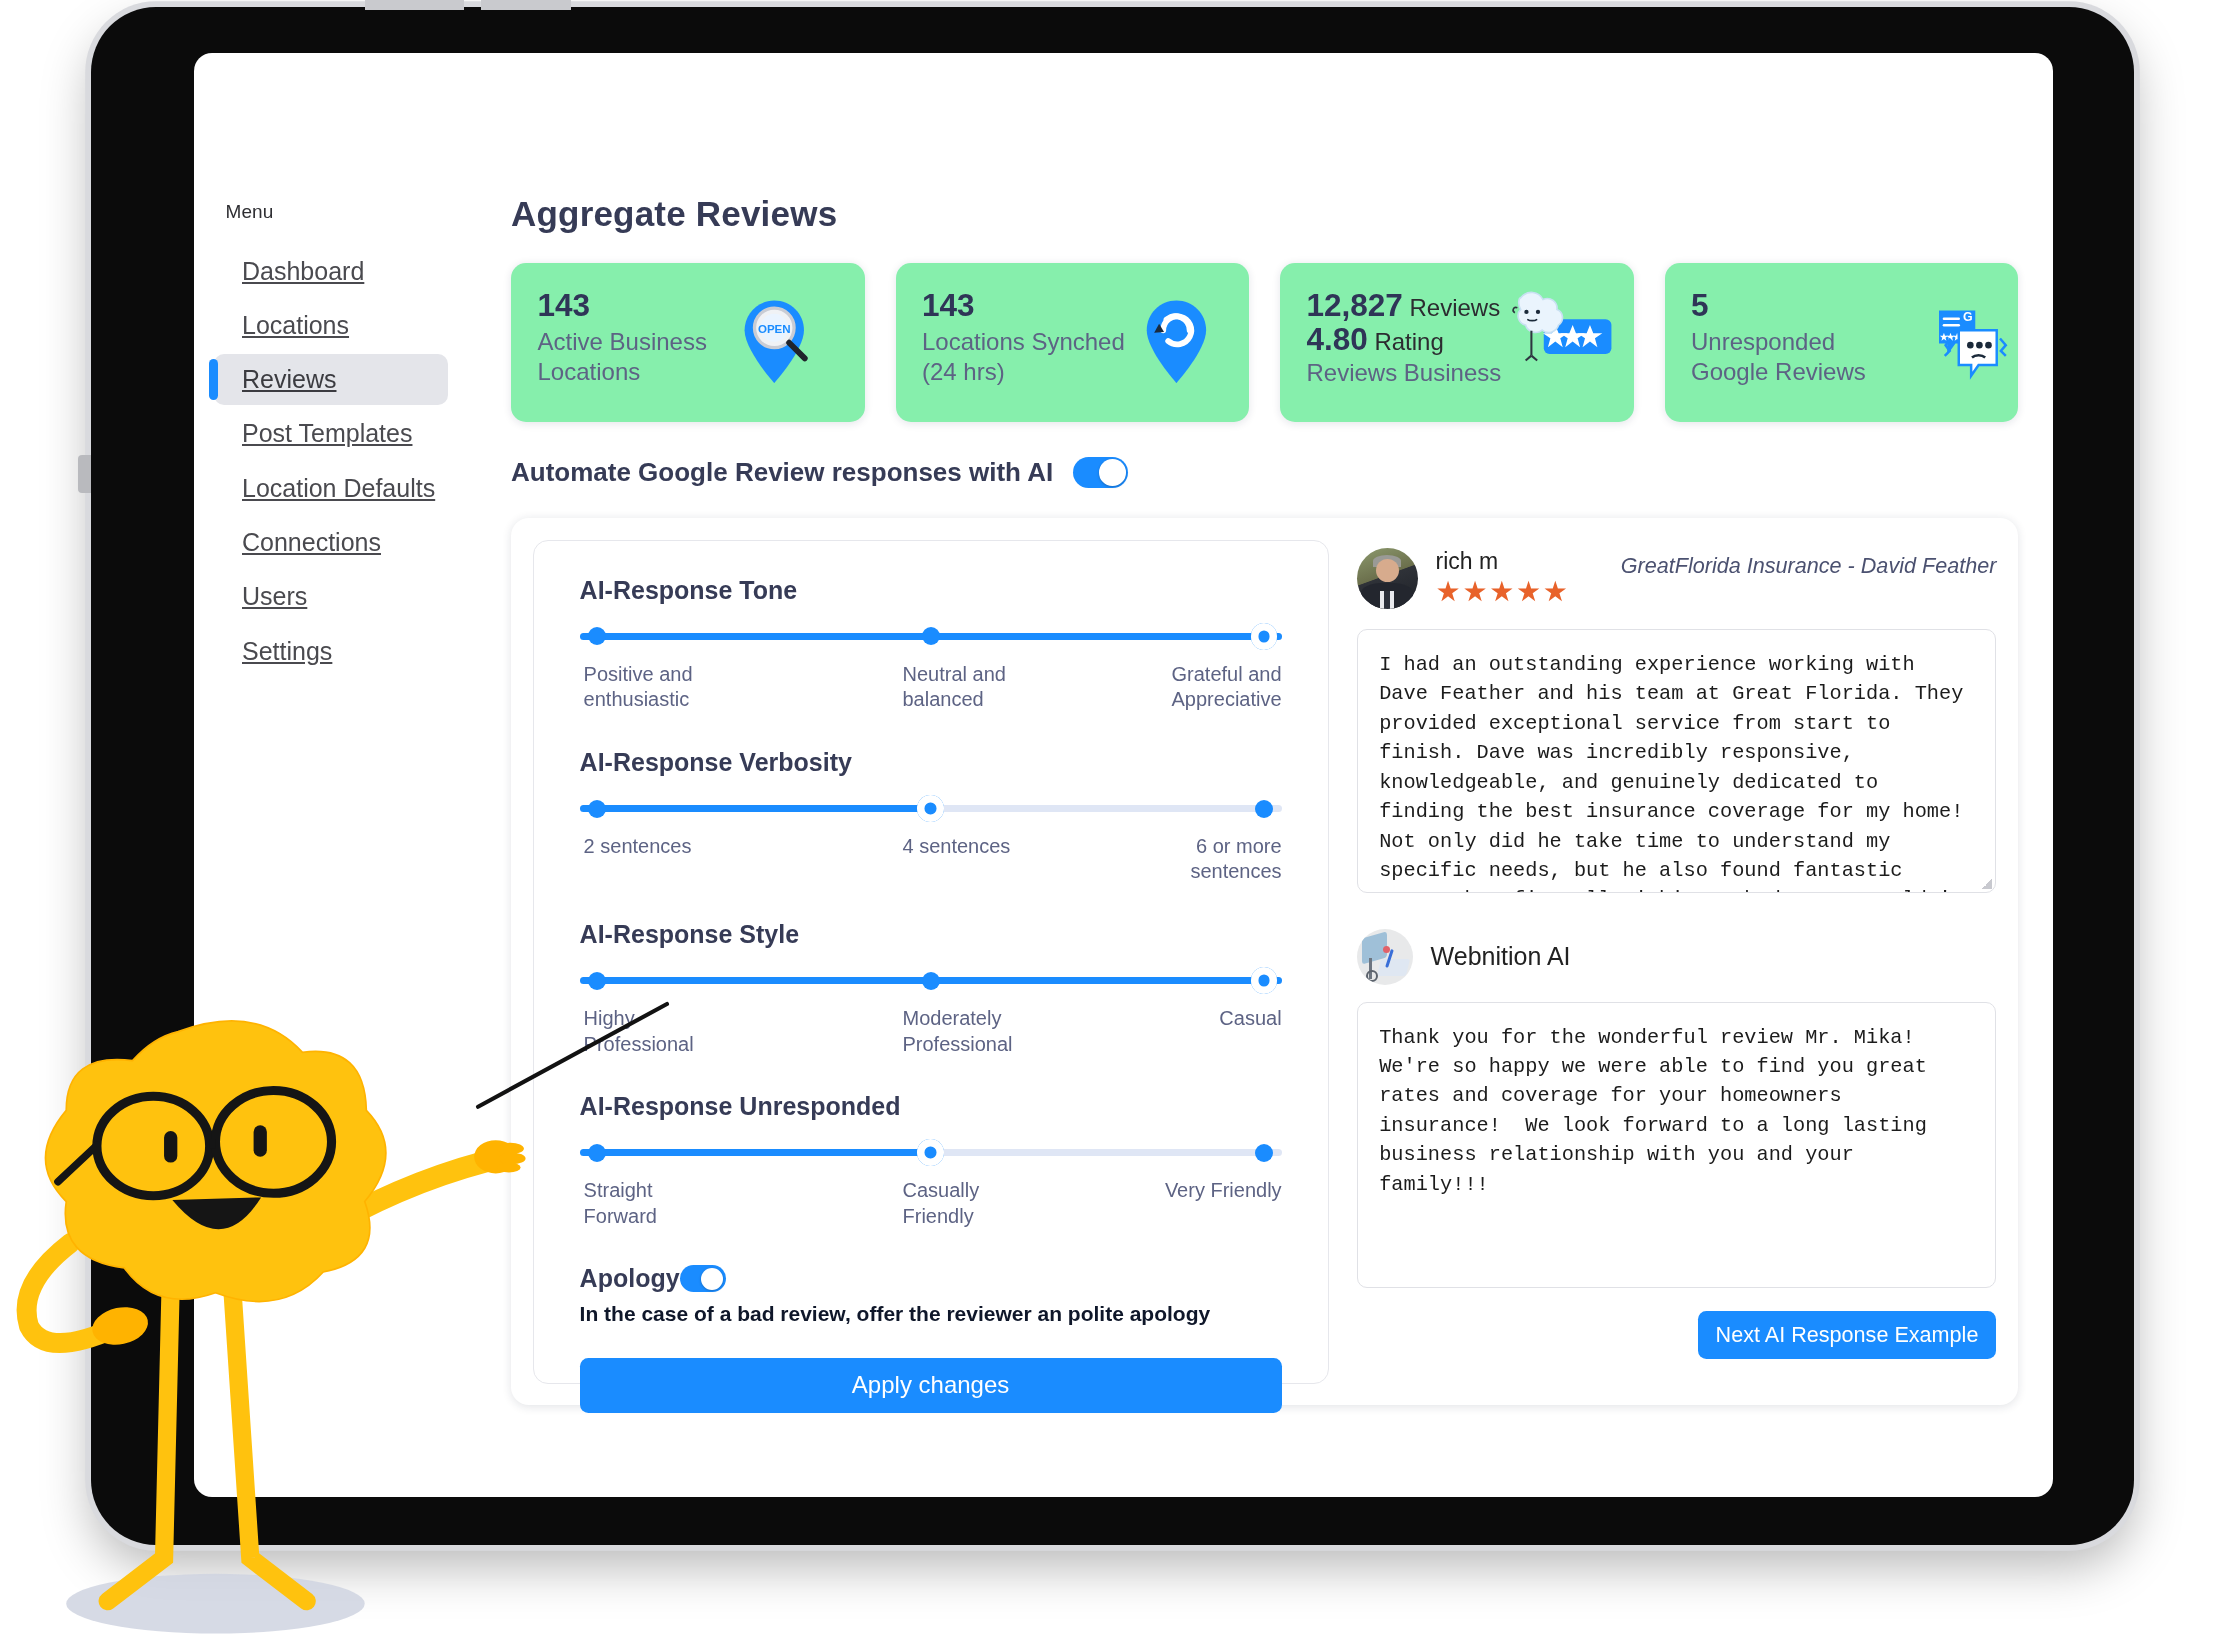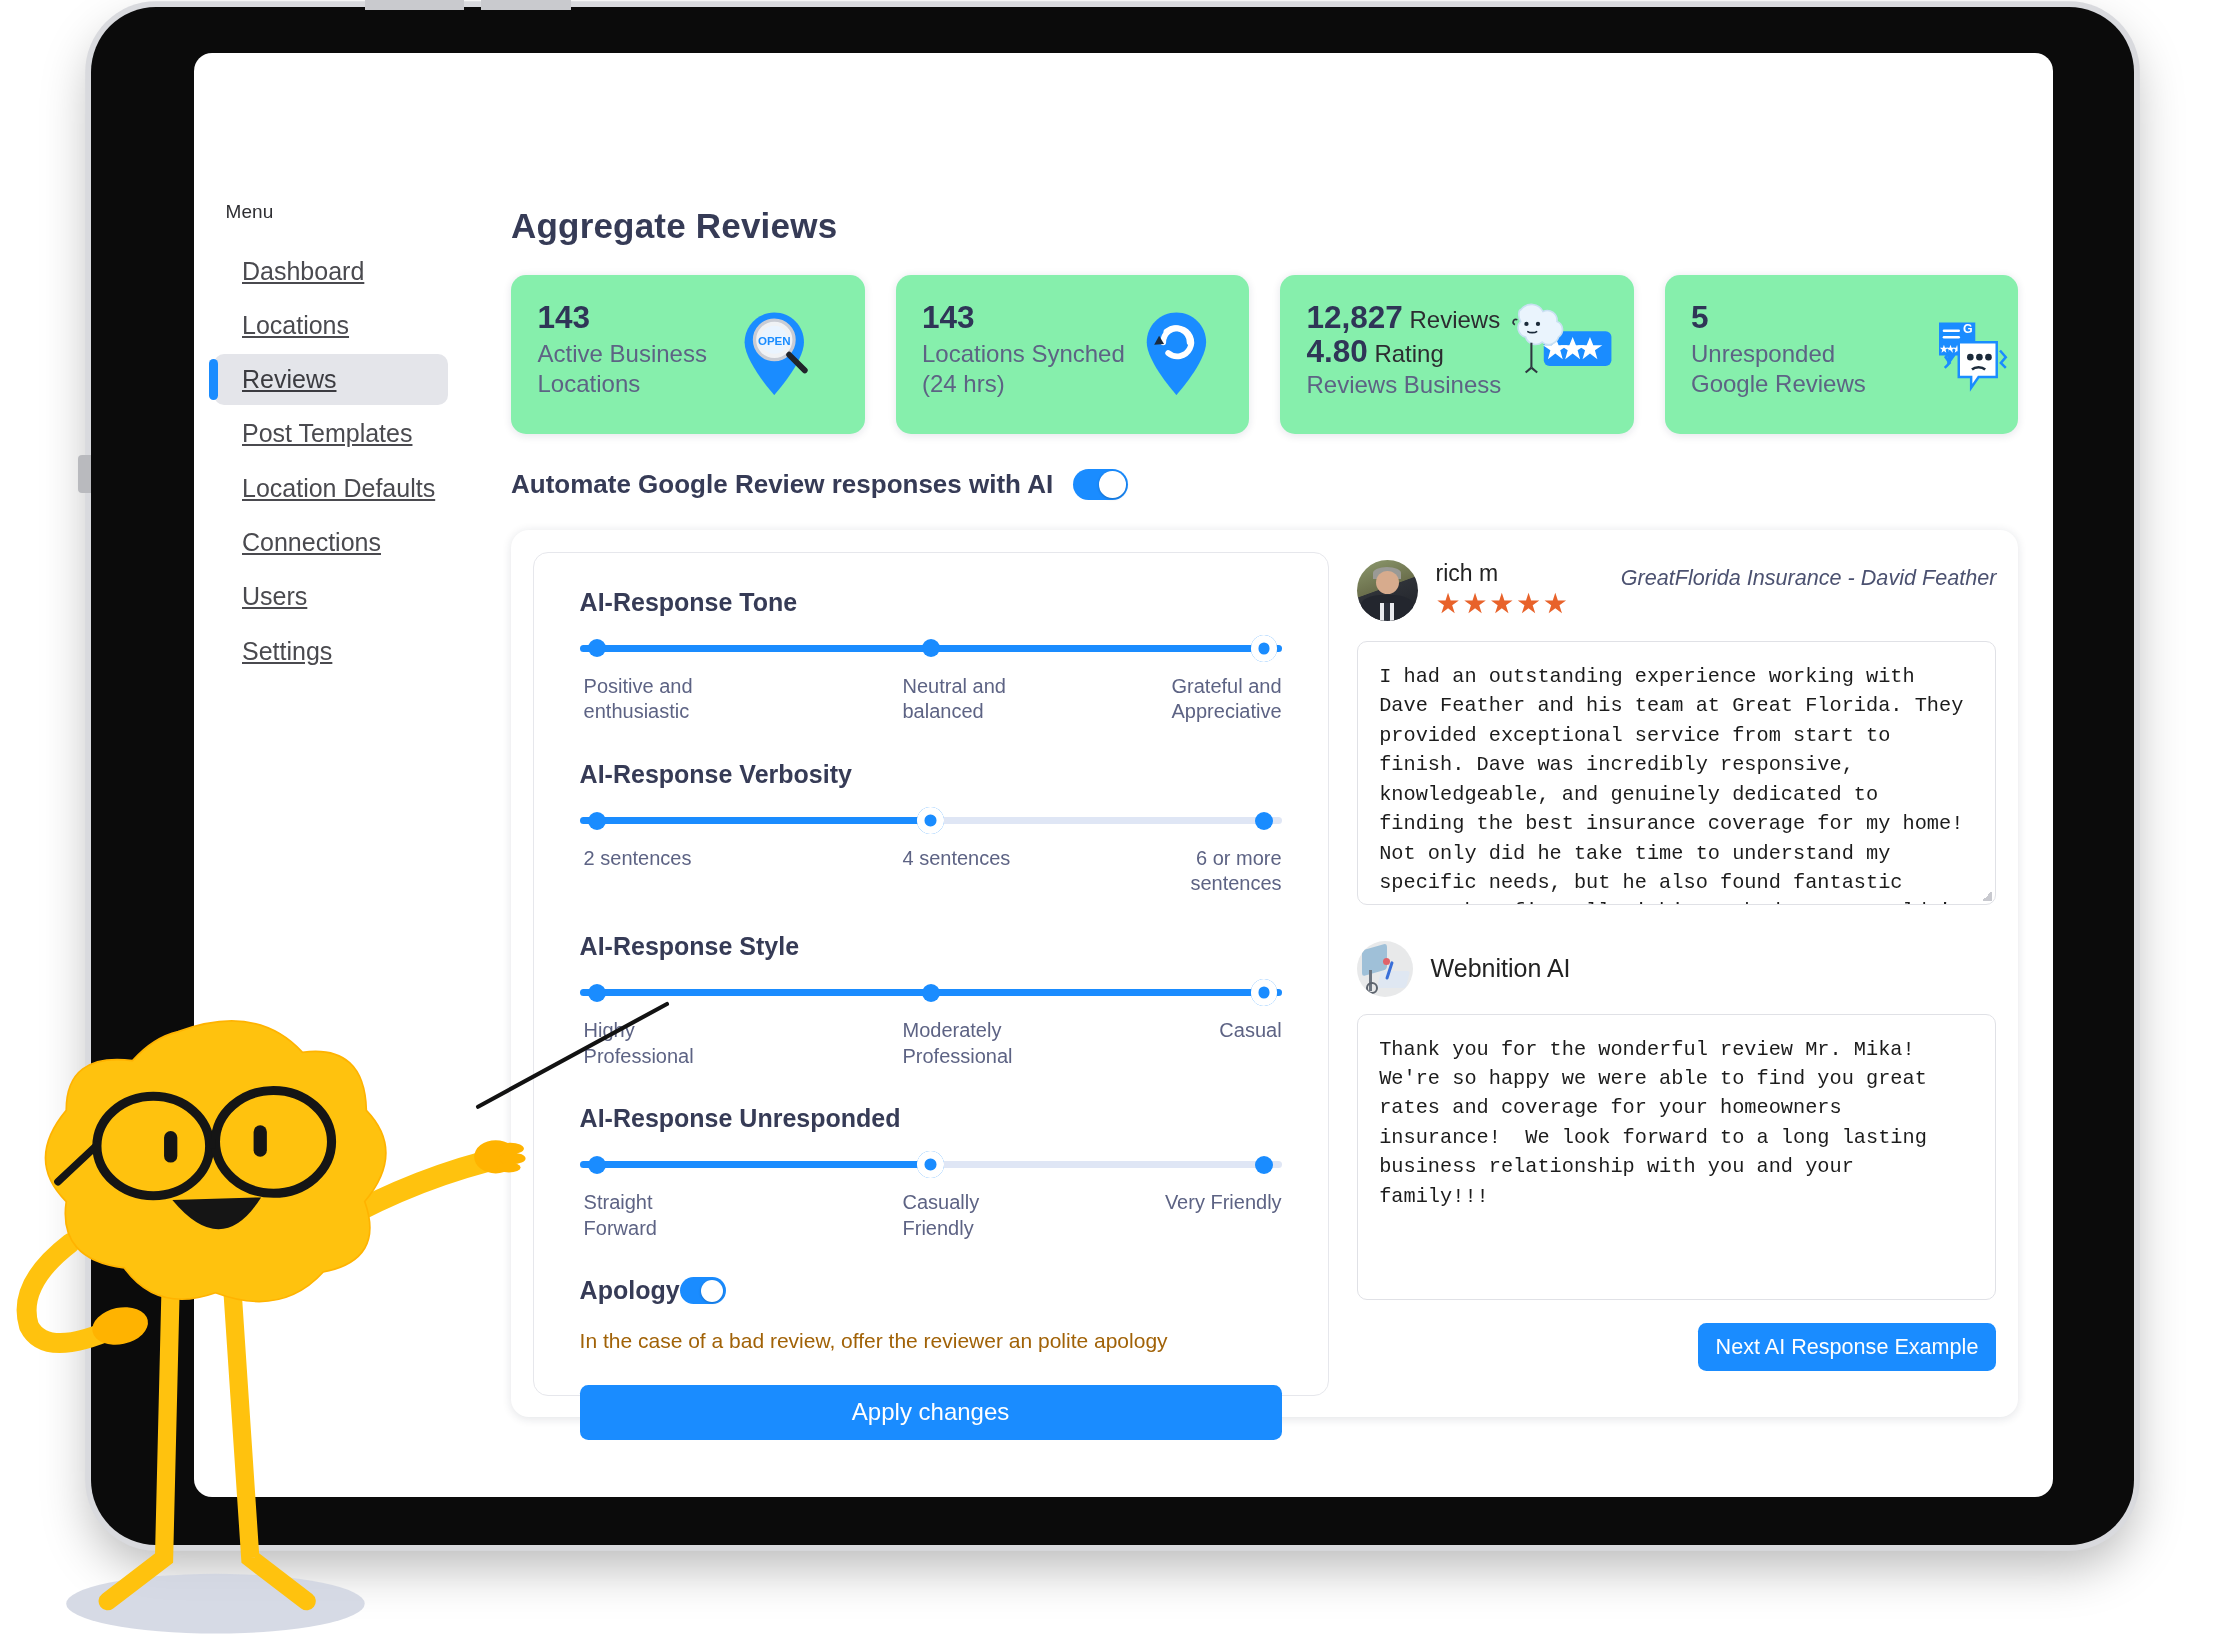--- a/index.html
+++ b/index.html
@@ -29,21 +29,21 @@
   #menu-label{font-size:19px;color:#2f2f33;margin:0 0 23px 31.5px;letter-spacing:0.1px;}
   .nav-item{position:relative;height:51px;margin:0 20px 3.3px 20px;display:flex;
             align-items:center;padding-left:28px;border-radius:10px;
             font-size:25px;color:#4a4a4f;cursor:pointer;text-decoration:underline;}
   .nav-item.active{background:#e4e5ea;color:#3b3b40;}
   .nav-item.active::before{content:"";position:absolute;left:-5px;top:5px;bottom:5px;
             width:9px;border-radius:6.6px;background:#1a8cff;}
 
   
   #main{flex:1;padding:137px 35px 0 43px;box-sizing:border-box;}
-  #page-title{font-size:35px;font-weight:bold;color:#363b56;margin:16px 0 29px 0;
+  #page-title{font-size:35px;font-weight:bold;color:#363b56;margin:4px 0 29px 0;
               letter-spacing:0.2px;}
 
   
   #stats{display:flex;gap:31px;margin-bottom:35px;}
   .stat-card{flex:1;height:159px;background:#86efac;border-radius:15px;
              box-shadow:0 1.7px 8.3px rgba(22,30,60,.11);padding:25px 21.6px 0 26.5px;
              box-sizing:border-box;position:relative;overflow:hidden;}
   .stat-num{font-size:31.5px;font-weight:bold;color:#2f3557;line-height:1.08;}
   .stat-num .unit{font-size:24px;font-weight:normal;color:#2c2c30;margin-left:6.6px;}
   .stat-label{font-size:24px;color:#5d6384;line-height:1.25;margin-top:5px;max-width:72%;}
@@ -79,21 +79,21 @@
          border-radius:50%;background:#1a8cff;box-shadow:inset 0 0 0 7.5px #fff,0 0 0 0 #1a8cff;
          cursor:grab;}
   .scale{position:relative;height:51px;margin-top:21.6px;}
   .scale span{position:absolute;font-size:20px;color:#5d6384;line-height:1.28;white-space:pre-line;}
   .scale span.s-start{left:4px;}
   .scale span.s-mid{left:46%;}
   .scale span.s-end{right:0;text-align:right;}
 
   #apology-row{display:flex;align-items:center;margin-top:3.3px;}
   #apology-label{font-size:25px;font-weight:bold;color:#363b56;}
-  #apology-desc{font-size:21px;color:#a16207;margin-top:24px;}
+  #apology-desc{font-size:21px;color:#0f172a;margin-top:9px;font-weight:bold;}
   #apply-btn{margin-top:31.5px;width:100%;height:55px;border:none;border-radius:8.3px;
              background:#1a8cff;color:#fff;font-size:24px;cursor:pointer;
              font-family:"Liberation Sans",sans-serif;}
 
   
   #review-col{flex:1;display:flex;flex-direction:column;padding-top:8.3px;}
   #review-head{display:flex;align-items:flex-start;gap:18px;margin-bottom:20px;}
   #avatar{width:61px;height:61px;border-radius:50%;flex:0 0 61px;overflow:hidden;
           background:linear-gradient(160deg,#8d9a6e 0%,#6b6f4c 45%,#2f3238 46%,#1d2027 100%);
           position:relative;}

